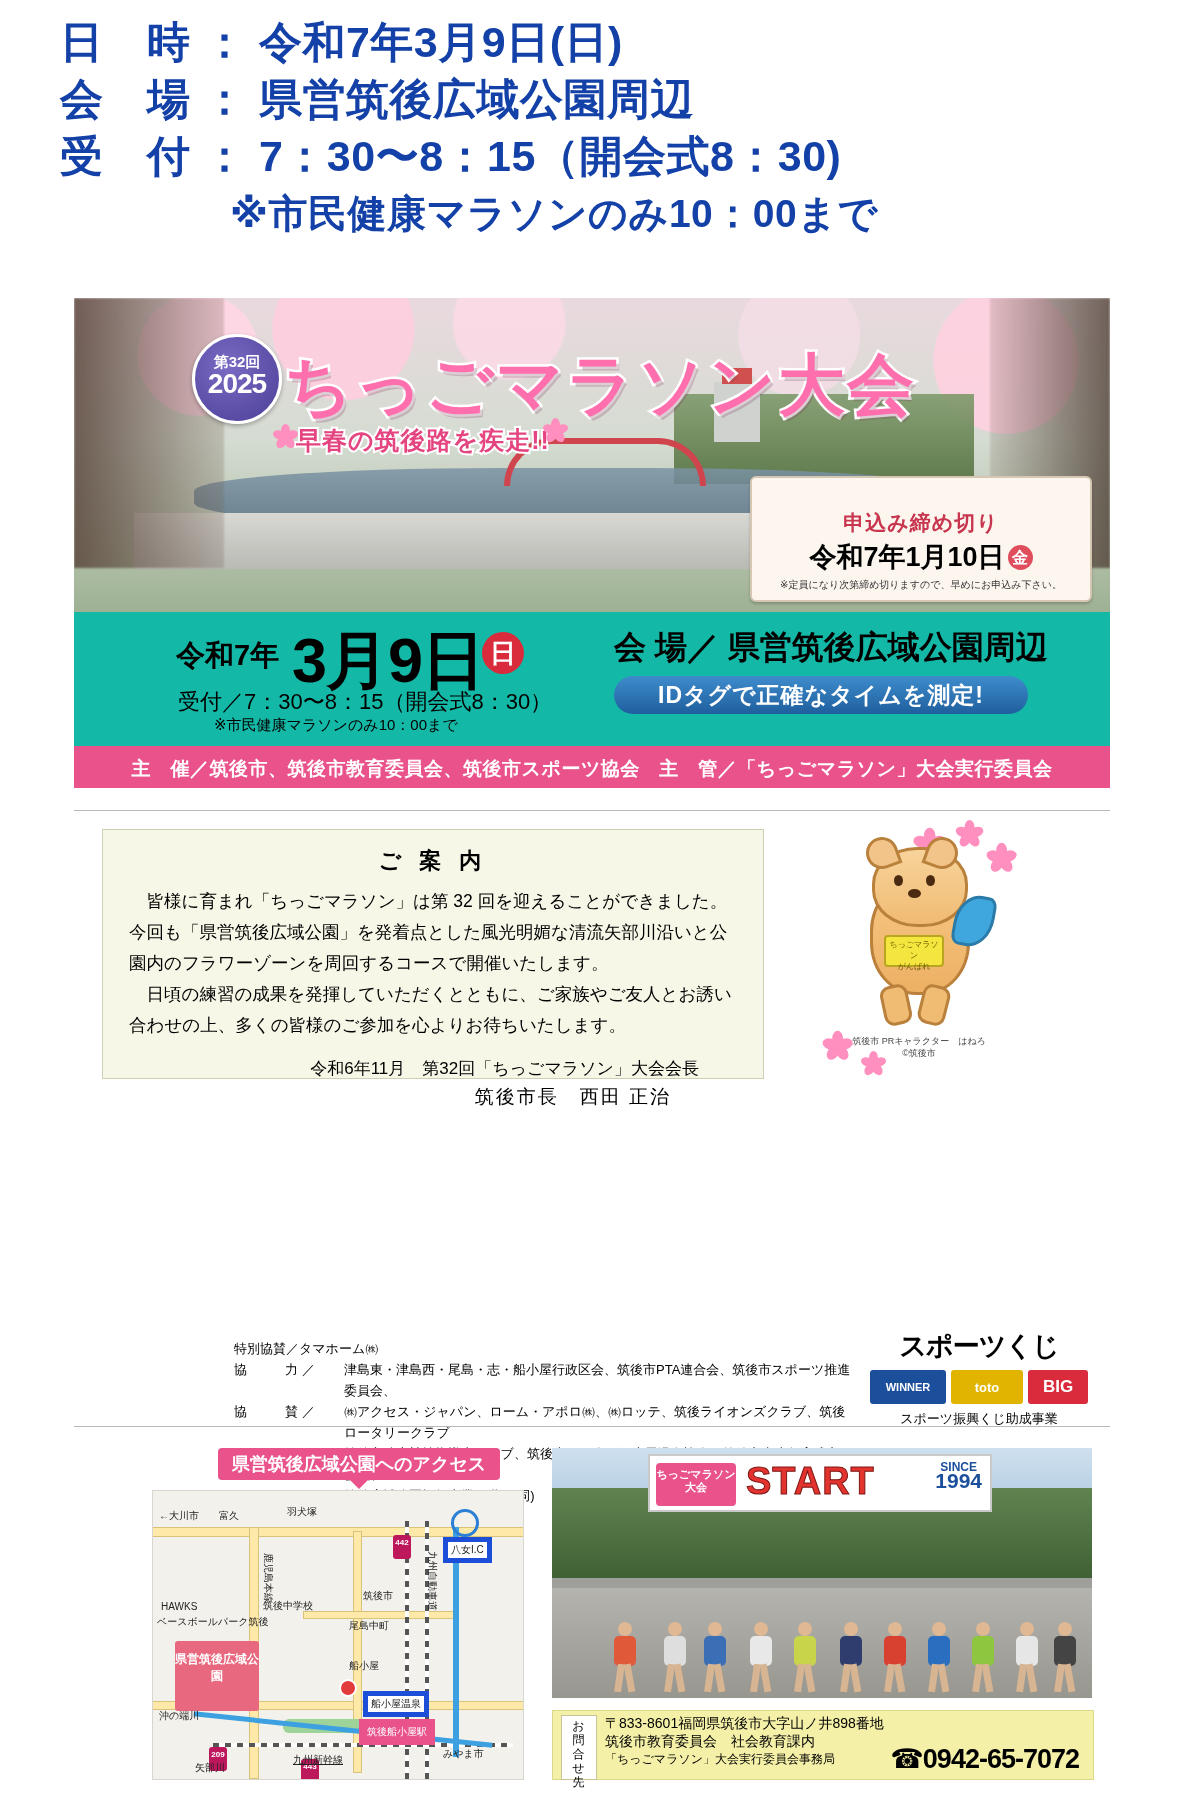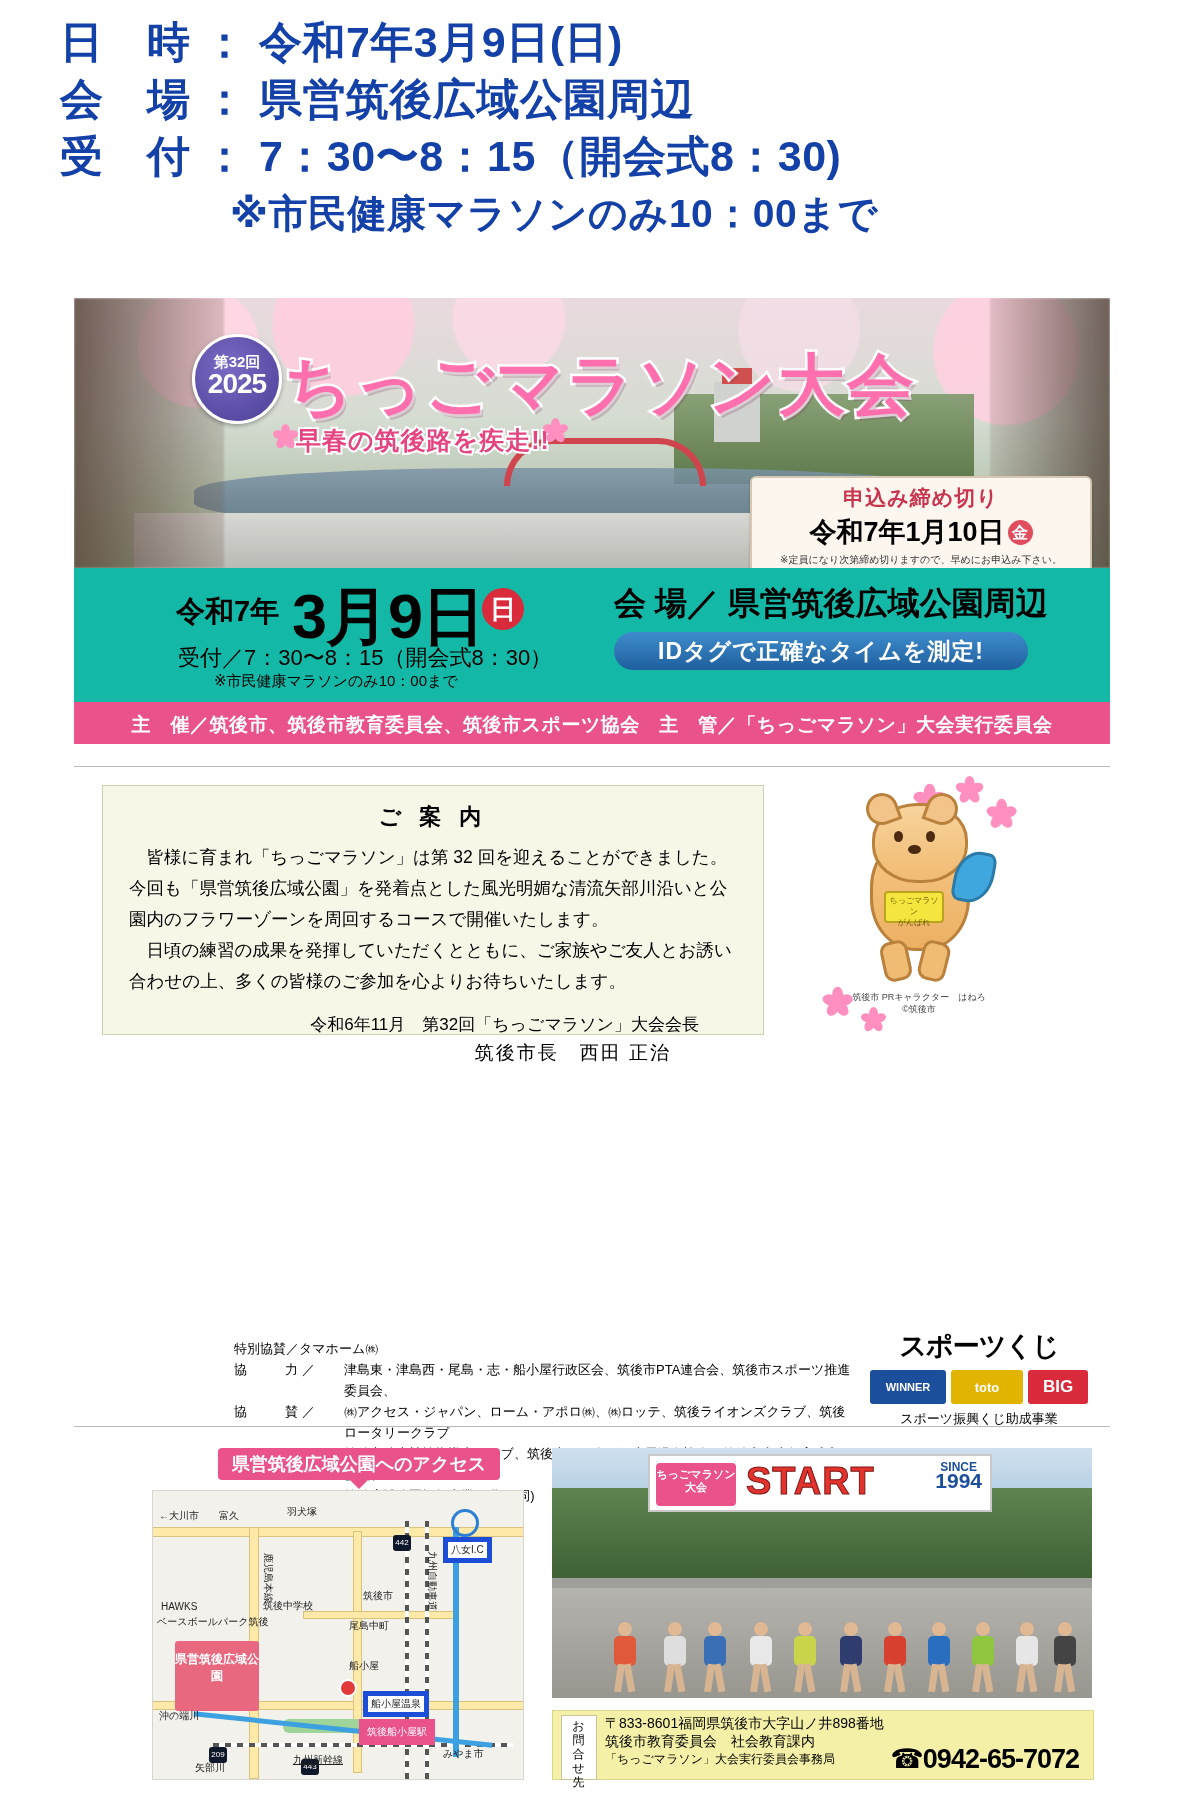--- a/index.html
+++ b/index.html
@@ -16,21 +16,21 @@
     color:#1341a8;font-weight:bold;letter-spacing:0.5px;
     font-size:43px;line-height:57px;white-space:pre;
   }
   .hline.indent{padding-left:170px;font-size:39px;}
 
   
   .flyer{position:absolute;left:74px;top:298px;width:1036px;height:1480px;background:#fff;}
 
   
   .banner{
-    position:relative;width:1036px;height:270px;overflow:hidden;
+    position:relative;width:1036px;height:314px;overflow:hidden;
     background:linear-gradient(180deg,#cfd9cf 0%,#b9c7b4 40%,#9fb29a 100%);
   }
   .sky{position:absolute;inset:0;
     background:
       radial-gradient(circle at 12% 18%,rgba(255,214,228,.95) 0 60px,rgba(255,214,228,0) 62px),
       radial-gradient(circle at 26% 10%,rgba(255,206,223,.9) 0 70px,rgba(255,206,223,0) 72px),
       radial-gradient(circle at 42% 8%,rgba(252,218,230,.85) 0 55px,rgba(252,218,230,0) 58px),
       radial-gradient(circle at 70% 12%,rgba(246,222,232,.75) 0 60px,rgba(246,222,232,0) 62px),
       radial-gradient(circle at 90% 20%,rgba(255,209,224,.9) 0 72px,rgba(255,209,224,0) 74px),
       linear-gradient(180deg,#e9d9de 0%,#d5dcd2 45%,#9eb193 100%);
@@ -76,21 +76,21 @@
   .sakura i:nth-child(2){transform:rotate(72deg);}
   .sakura i:nth-child(3){transform:rotate(144deg);}
   .sakura i:nth-child(4){transform:rotate(216deg);}
   .sakura i:nth-child(5){transform:rotate(288deg);}
 
   .deadline{
     position:absolute;right:18px;top:178px;width:322px;
     background:#fdf6ef;border:2px solid #d6c7b2;border-radius:6px;padding:6px 8px 8px;
     text-align:center;box-shadow:0 2px 3px rgba(0,0,0,.2);
   }
-  .deadline .d1{color:#c8354f;font-weight:bold;font-size:21px;letter-spacing:1px;}
+  .deadline .d1{color:#c8354f;font-weight:bold;font-size:21px;letter-spacing:1px;margin-top:25px;}
   .deadline .d2{font-weight:bold;font-size:27px;margin-top:2px;letter-spacing:0px;}
   .deadline .d2 .kin{display:inline-block;background:#e04e5e;color:#fff;border-radius:50%;
       width:25px;height:25px;line-height:25px;font-size:16px;vertical-align:3px;margin-left:3px;}
   .deadline .d3{font-size:10px;margin-top:3px;color:#333;}
 
   
   .datestrip{position:relative;width:1036px;height:134px;background:#14b8a6;}
   .ds-reiwa{position:absolute;left:102px;top:24px;font-size:29px;font-weight:bold;}
   .ds-big{position:absolute;left:218px;top:6px;font-size:63px;font-weight:bold;letter-spacing:-1px;}
   .ds-sun{position:absolute;left:408px;top:20px;width:42px;height:42px;border-radius:50%;
@@ -169,22 +169,22 @@
   .mroad{position:absolute;background:#ffe9a8;border:1px solid #d9c279;}
   .mrail{position:absolute;background:repeating-linear-gradient(90deg,#555 0 6px,#fff 6px 12px);height:4px;}
   .mrail.v{background:repeating-linear-gradient(180deg,#555 0 6px,#fff 6px 12px);width:4px;}
   .mblue{position:absolute;background:#3da0e0;}
   .mgreen{position:absolute;background:#9ed39a;}
   .mpark{position:absolute;left:22px;top:150px;width:84px;height:60px;background:#e8697f;border-radius:3px;
      color:#fff;font-size:12px;text-align:center;line-height:17px;padding-top:10px;font-weight:bold;}
   .mlabel{position:absolute;font-size:10px;color:#222;white-space:nowrap;}
   .mlabel.box{background:#fff;border:5px solid #1d4ed8;padding:1px 3px;}
   .mpin{position:absolute;width:14px;height:14px;border-radius:50%;background:#e23b3b;border:2px solid #fff;}
-  .mshield{position:absolute;width:18px;height:16px;background:#0f172a;color:#fff;font-size:8px;
-     text-align:center;line-height:16px;border-radius:3px;}
+  .mshield{position:absolute;width:18px;height:24px;background:#be185d;color:#fff;font-size:8px;
+     text-align:center;line-height:16px;border-radius:3px;font-weight:bold;}
   .mcircle{position:absolute;width:22px;height:22px;border:3px solid #2b7fd4;border-radius:50%;}
 
   .photowrap{position:absolute;left:478px;top:0;width:540px;height:250px;overflow:hidden;
      background:linear-gradient(180deg,#8fb47f 0%,#7da26e 45%,#9a9a96 46%,#b7b7b2 100%);}
   .ph-sky{position:absolute;left:0;top:0;width:540px;height:96px;background:linear-gradient(180deg,#cfe0ef,#9cc0d8);}
   .ph-trees{position:absolute;left:0;top:40px;width:540px;height:90px;
      background:linear-gradient(180deg,#5f8450,#3f6135);}
   .ph-road{position:absolute;left:0;top:140px;width:540px;height:110px;background:linear-gradient(180deg,#b4b3ae,#97968f);}
   .ph-banner{position:absolute;left:96px;top:6px;width:340px;height:54px;background:#fff;border:2px solid #c9c9c9;}
   .ph-banner .st{position:absolute;left:96px;top:4px;font-size:38px;font-weight:bold;color:#e2332f;letter-spacing:1px;

